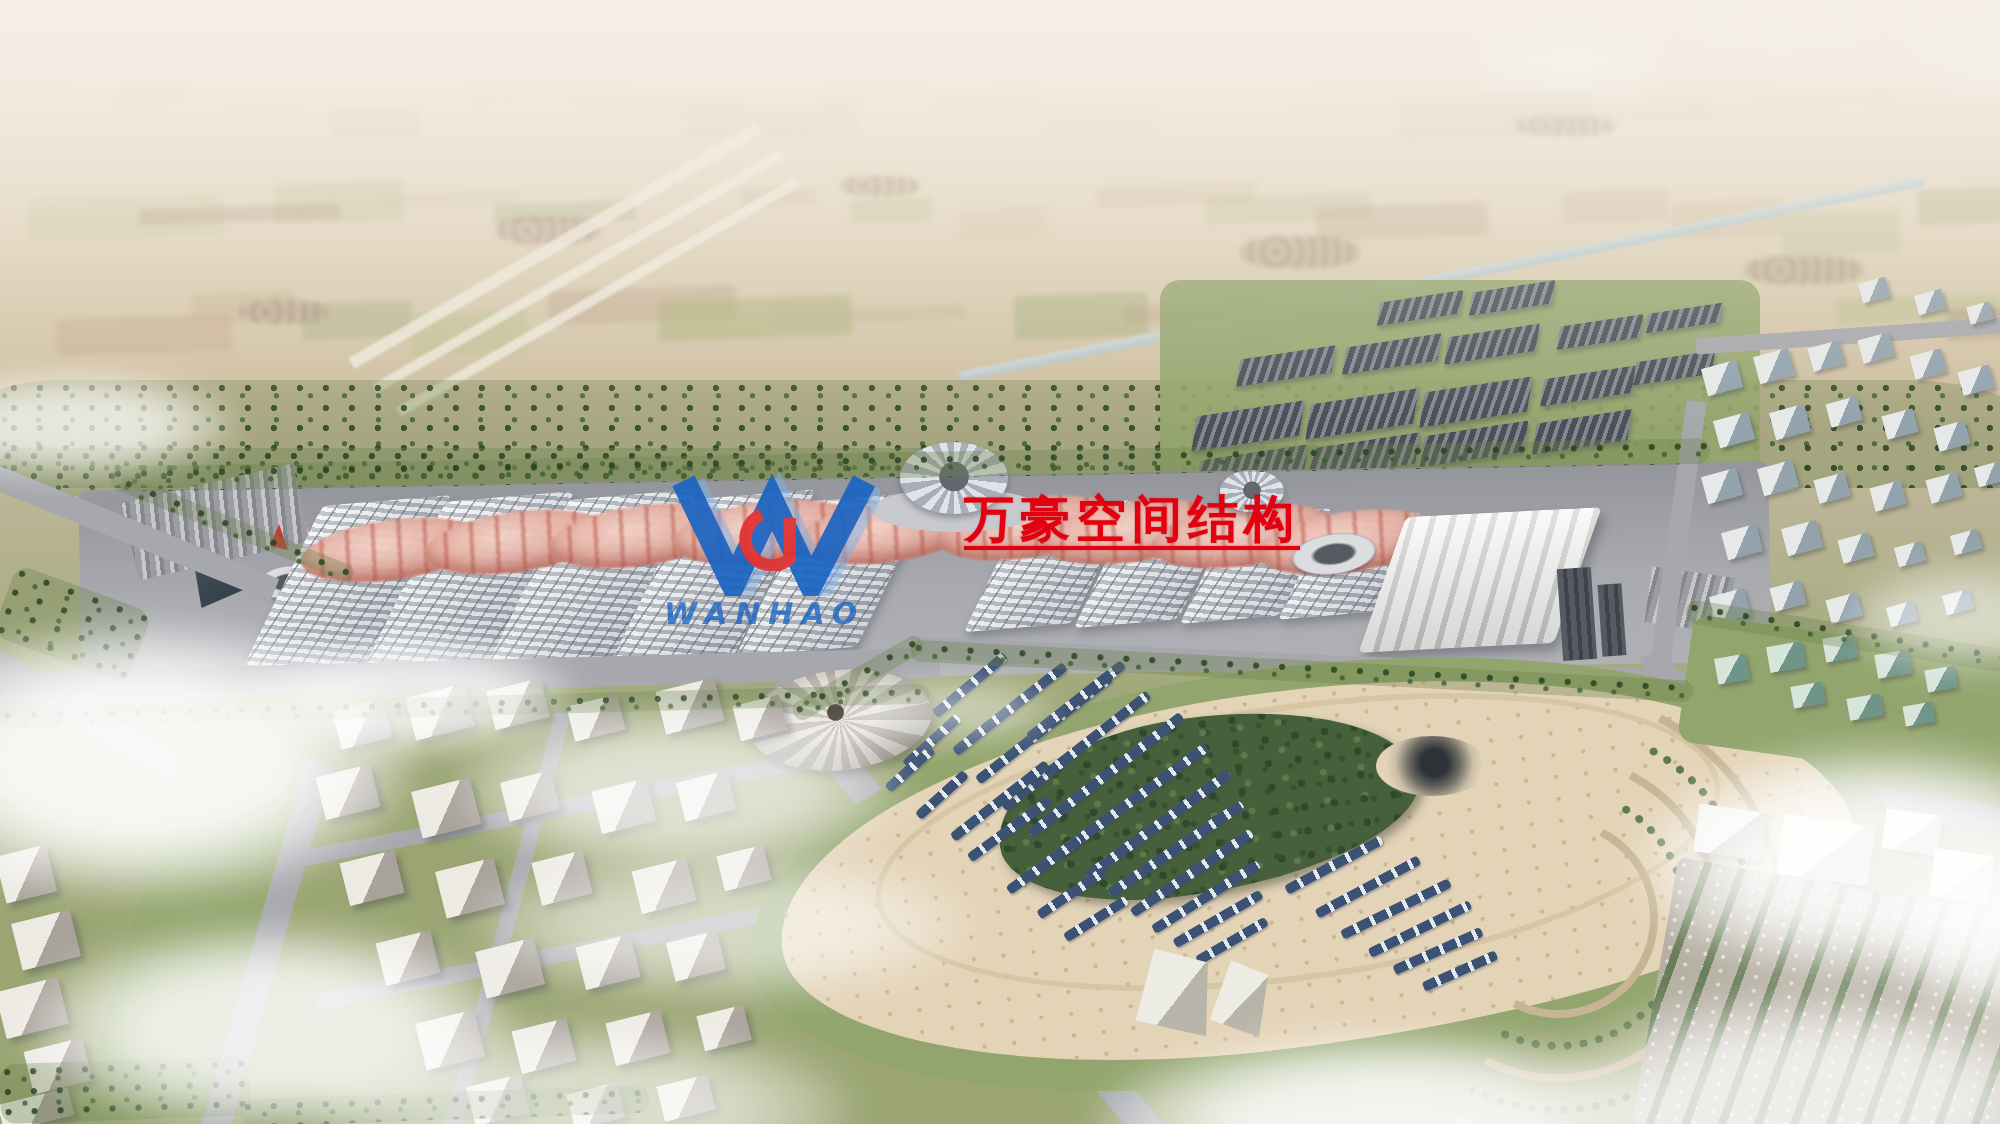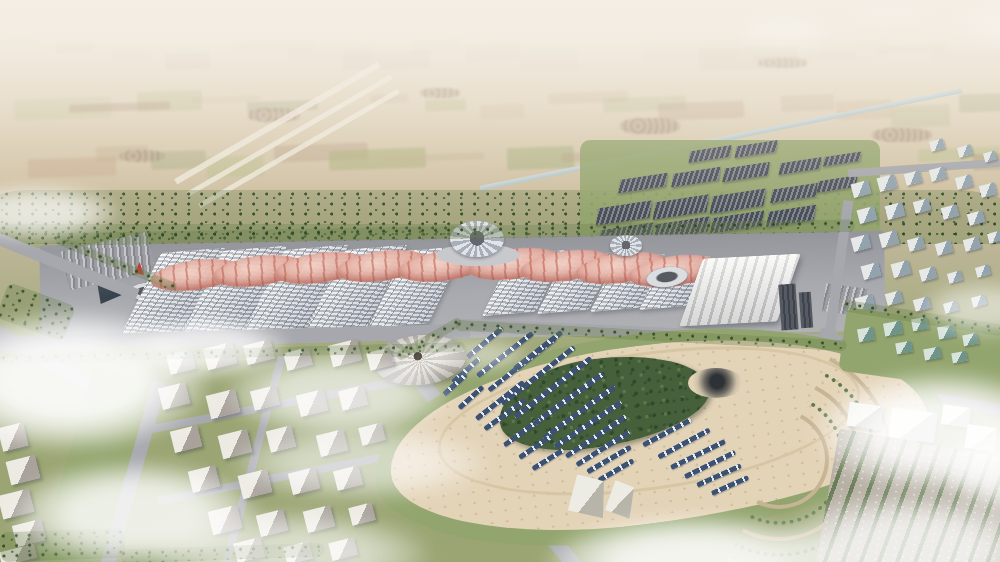--- a/index.html
+++ b/index.html
@@ -406,14 +406,24 @@
       <div class="abs cloud" style="left: 940px; top: 425px; width: 160px; height: 90px; opacity: 0.85; filter: blur(8px);"></div>
       <div class="abs cloud" style="left: 735px; top: 14px; width: 100px; height: 30px; opacity: 0.8; filter: blur(6px);"></div>
       <div class="abs cloud" style="left: 845px; top: 2px; width: 90px; height: 22px; opacity: 0.7; filter: blur(6px);"></div>
       <div class="abs cloud" style="left: 950px; top: -15px; width: 120px; height: 60px; opacity: 0.75; filter: blur(7px);"></div>
       <div class="abs cloud" style="left: 920px; top: 282px; width: 130px; height: 55px; opacity: 0.55; filter: blur(8px);"></div>
       <div class="abs cloud" style="left: 420px; top: 338px; width: 110px; height: 35px; opacity: 0.45; filter: blur(7px);"></div>
     </div>
   <div class="abs haze"></div>
 
   <div id="watermark" class="abs">
+    <div class="wm-logo">
+      <svg width="108" height="62" viewBox="0 0 120 70">
+        <polyline points="10,5 38,63 60,17 82,63 112,5" fill="none" stroke="#7fb0e8" stroke-width="17" opacity="0.55" transform="translate(4,2)"></polyline>
+        <polyline points="10,5 38,63 60,17 82,63 112,5" fill="none" stroke="#1a64c2" stroke-width="14"></polyline>
+        <path d="M54 24 a15 15 0 1 0 17 24" fill="none" stroke="#e03030" stroke-width="7"></path>
+        <path d="M70 26 l0 24" fill="none" stroke="#e03030" stroke-width="7"></path>
+      </svg>
+      <div class="wm-logo-text">WANHAO</div>
+    </div>
+    <div class="wm-cn">万豪空间结构</div>
   </div>
 </div>
 
 </body></html>

